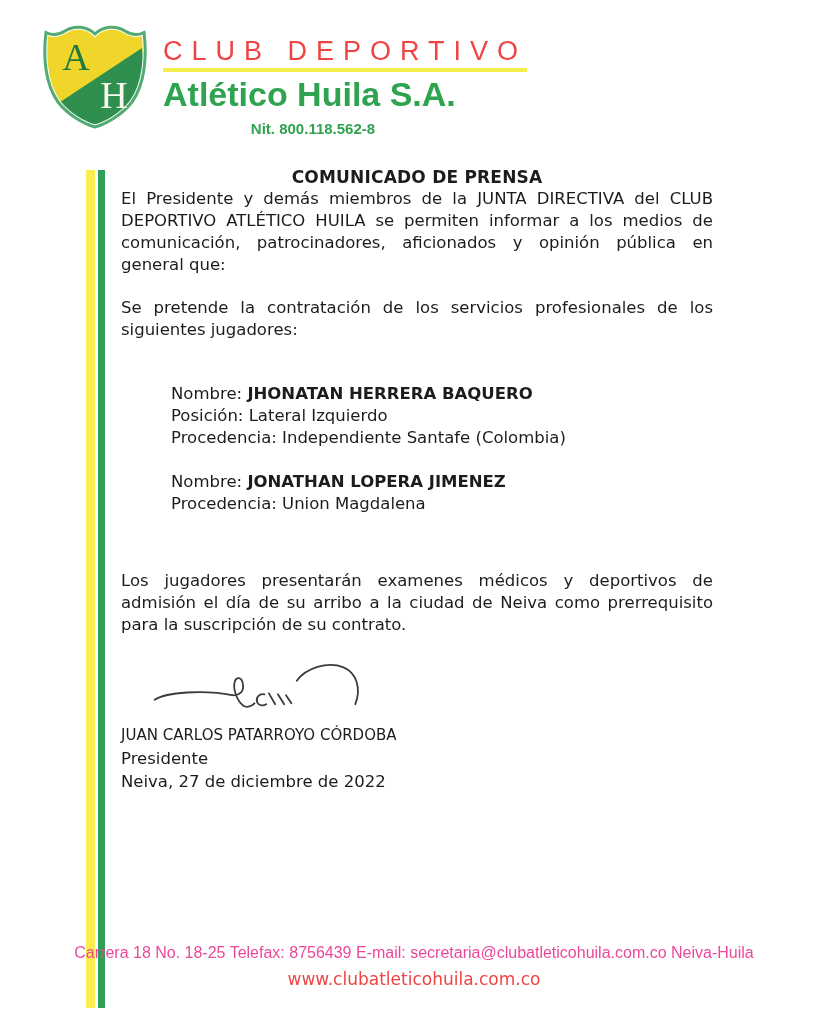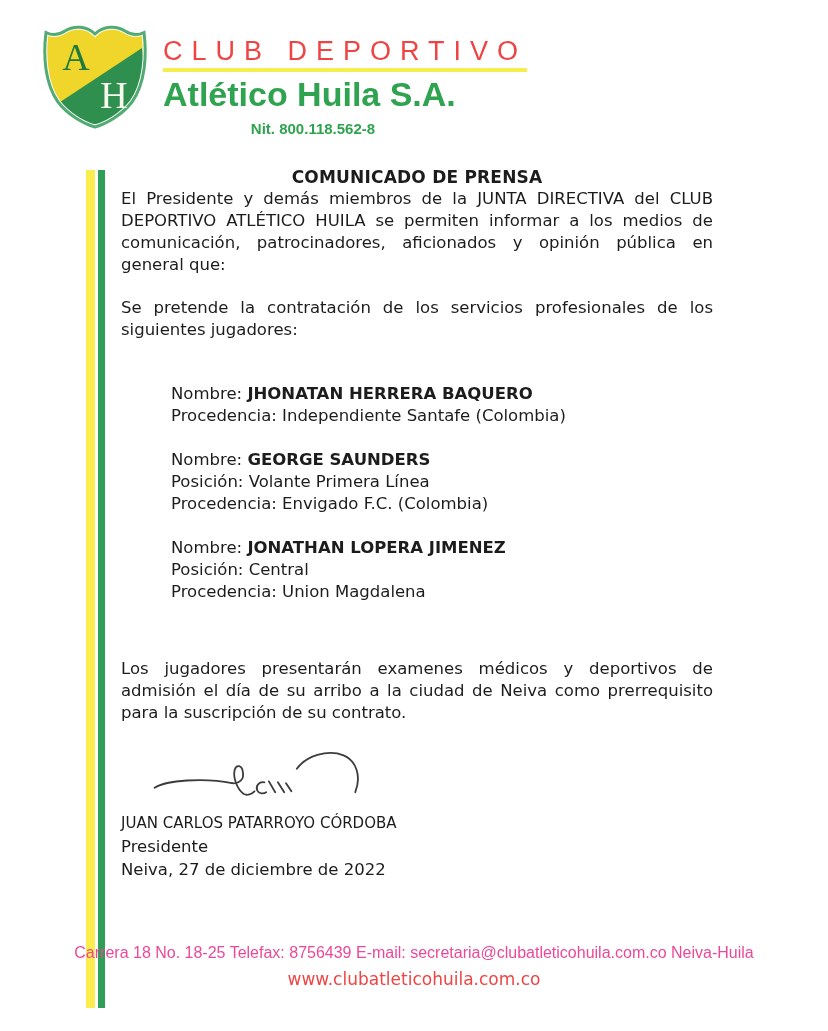--- a/index.html
+++ b/index.html
@@ -173,32 +173,27 @@
     <div class="doc-title">COMUNICADO DE PRENSA</div>
 
     <p class="para para-1">El Presidente y demás miembros de la JUNTA DIRECTIVA del CLUB DEPORTIVO ATLÉTICO HUILA se permiten informar a los medios de comunicación, patrocinadores, aficionados y opinión pública en general que:</p>
 
     <p class="para para-2">Se pretende la contratación de los servicios profesionales de los siguientes jugadores:</p>
 
     <div class="players">
 
       <div class="player-block">
         <div class="player-line"><span>Nombre: </span><span class="player-name">JHONATAN HERRERA BAQUERO</span></div>
+        <div class="player-line"><span>Posición: </span><span>Lateral Izquierdo</span></div>
         <div class="player-line"><span>Procedencia: </span><span>Independiente Santafe (Colombia)</span></div>
       </div>
 
-      <div class="player-block">
-        <div class="player-line"><span>Nombre: </span><span class="player-name">GEORGE SAUNDERS</span></div>
-        <div class="player-line"><span>Posición: </span><span>Volante Primera Línea</span></div>
-        <div class="player-line"><span>Procedencia: </span><span>Envigado F.C. (Colombia)</span></div>
-      </div>
 
       <div class="player-block">
         <div class="player-line"><span>Nombre: </span><span class="player-name">JONATHAN LOPERA JIMENEZ</span></div>
-        <div class="player-line"><span>Posición: </span><span>Central</span></div>
         <div class="player-line"><span>Procedencia: </span><span>Union Magdalena</span></div>
       </div>
 
     </div>
 
     <p class="para para-3">Los jugadores presentarán examenes médicos y deportivos de admisión el día de su arribo a la ciudad de Neiva como prerrequisito para la suscripción de su contrato.</p>
 
     <div class="signature-area">
       <svg class="signature-svg" viewBox="0 0 280 80">
         <g fill="none" stroke="#3c3c3c" stroke-width="2" stroke-linecap="round">

